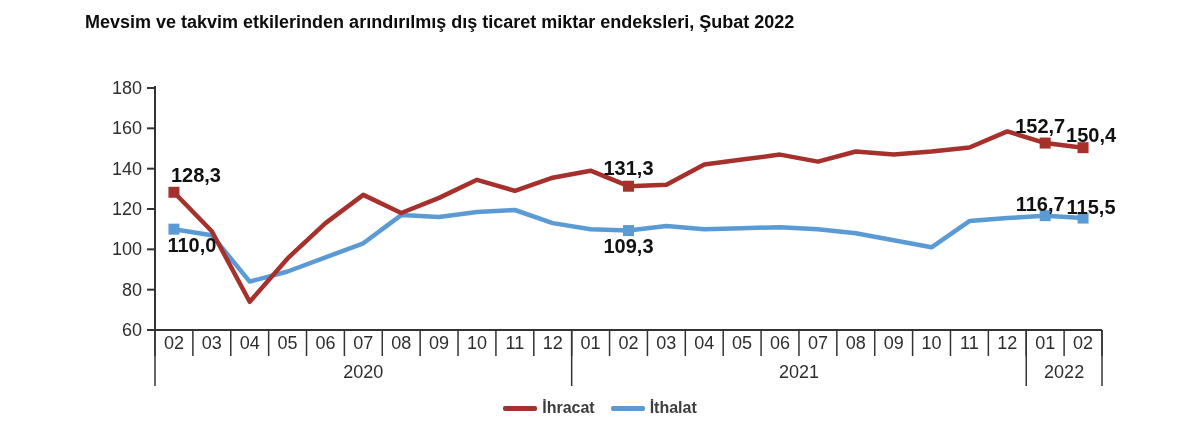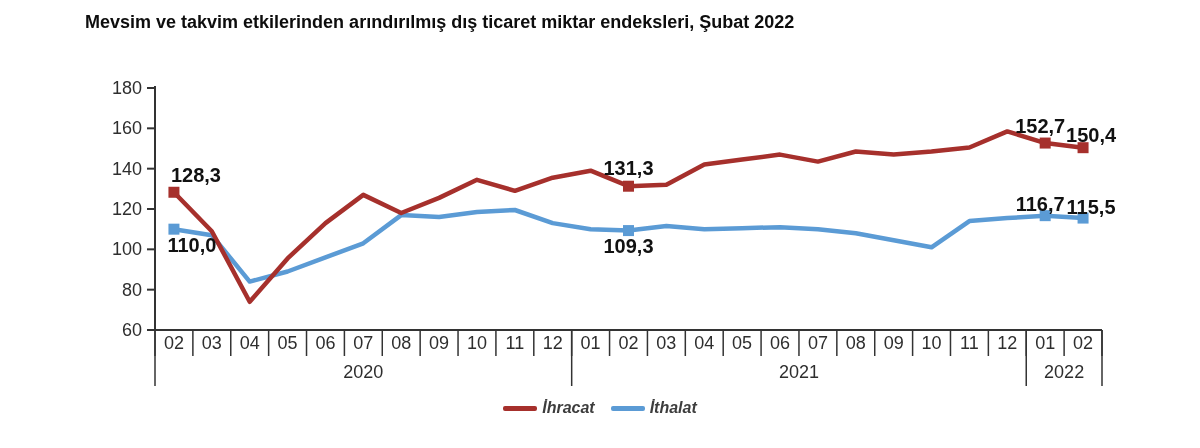--- a/index.html
+++ b/index.html
@@ -5,21 +5,21 @@
   html,body{margin:0;padding:0;background:#ffffff;}
   body{width:1200px;height:448px;overflow:hidden;font-family:"Liberation Sans",sans-serif;}
   .page{position:relative;width:1200px;height:412px;background:#fff;}
   .title-block{position:absolute;left:85px;top:8px;}
   .title-line{font-size:18px;font-weight:bold;color:#0d0d0d;line-height:28px;white-space:nowrap;}
   #chart-svg{position:absolute;left:0;top:0;}
   #chart-svg text{font-family:"Liberation Sans",sans-serif;}
   .legend{position:absolute;left:0;right:0;top:399px;display:flex;justify-content:center;align-items:center;gap:16px;}
   .legend-item{display:flex;align-items:center;gap:5px;}
   .swatch{width:34px;height:5px;border-radius:2px;display:inline-block;}
-  .legend-label{font-size:16px;font-weight:bold;color:#3d3d3d;font-style:italic;}
+  .legend-label{font-size:16px;font-weight:bold;color:#3d3d3d;}
 </style>
 </head>
 <body>
 
 <div class="page">
   <div class="title-block">
     <div class="title-line">Mevsim ve takvim etkilerinden arındırılmış dış ticaret miktar endeksleri, Şubat 2022</div>
   </div>
 
   <svg id="chart-svg" width="1200" height="448" viewBox="0 0 1200 448">

